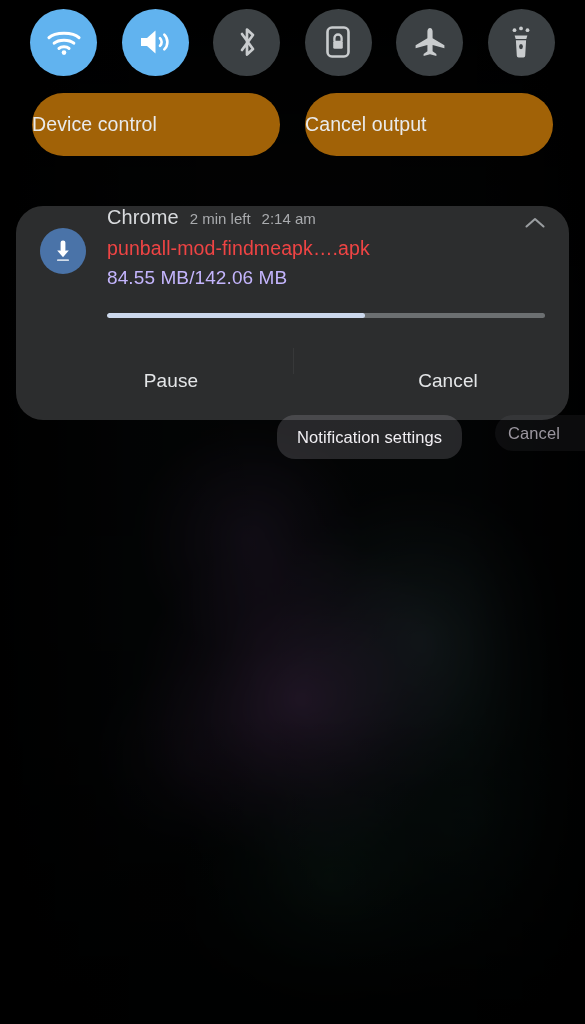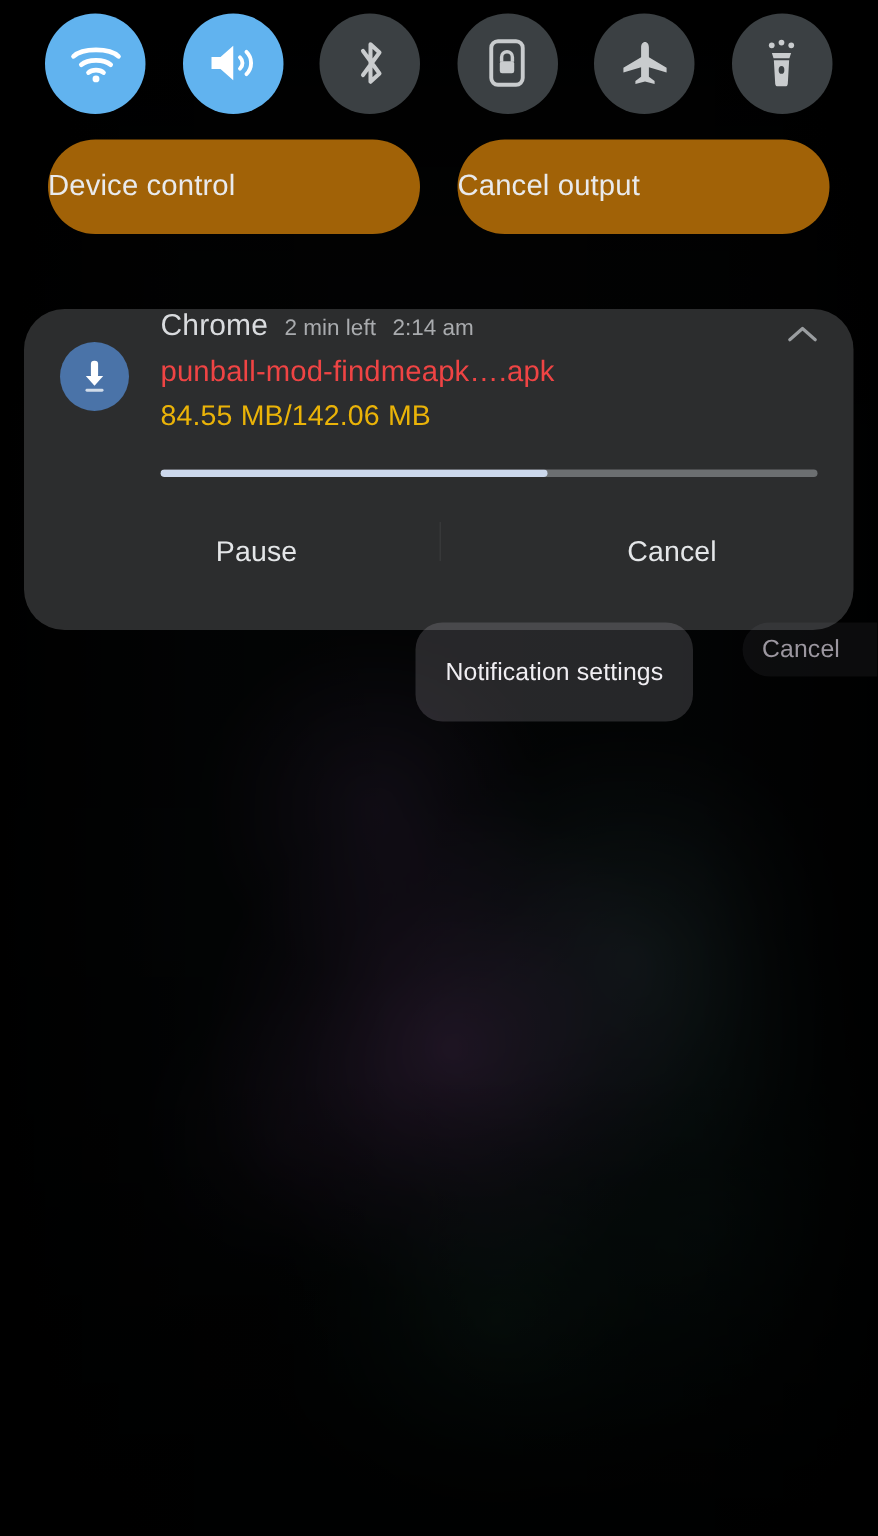--- a/index.html
+++ b/index.html
@@ -162,21 +162,21 @@
     top: 237px;
     color: #ef4444;
     font-size: 19.5px;
     letter-spacing: 0.1px;
     white-space: nowrap;
   }
   .notif-sub {
     position: absolute;
     left: 107px;
     top: 267px;
-    color: #eab308;
+    color: #c4b5fd;
     font-size: 19px;
     letter-spacing: 0.1px;
     white-space: nowrap;
   }
 
   .progress-track {
     position: absolute;
     left: 107px;
     top: 313px;
     width: 438px;
@@ -193,21 +193,21 @@
 
   .notif-actions {
     position: absolute;
     left: 16px;
     top: 340px;
     width: 553px;
     height: 50px;
   }
   .action-btn {
     position: absolute;
-    top: 4px;
+    top: 16px;
     height: 50px;
     display: flex;
     align-items: center;
     justify-content: center;
     color: #e4e6e8;
     font-size: 19px;
     letter-spacing: 0.1px;
   }
   .action-btn.pause  { left: 91px;  width: 128px; }
   .action-btn.cancel { left: 368px; width: 128px; }
@@ -226,21 +226,21 @@
     top: 415px;
     left: 0;
     width: 585px;
     height: 36px;
   }
   .notif-settings-btn {
     position: absolute;
     left: 277px;
     top: 0;
     height: 36px;
-    padding: 15px 20px;
+    padding: 4px 20px;
     border-radius: 18px;
     background: rgba(232, 226, 236, 0.16);
     display: flex;
     align-items: center;
     justify-content: center;
     color: #f0eef2;
     font-size: 16.5px;
     letter-spacing: 0.1px;
     white-space: nowrap;
   }

